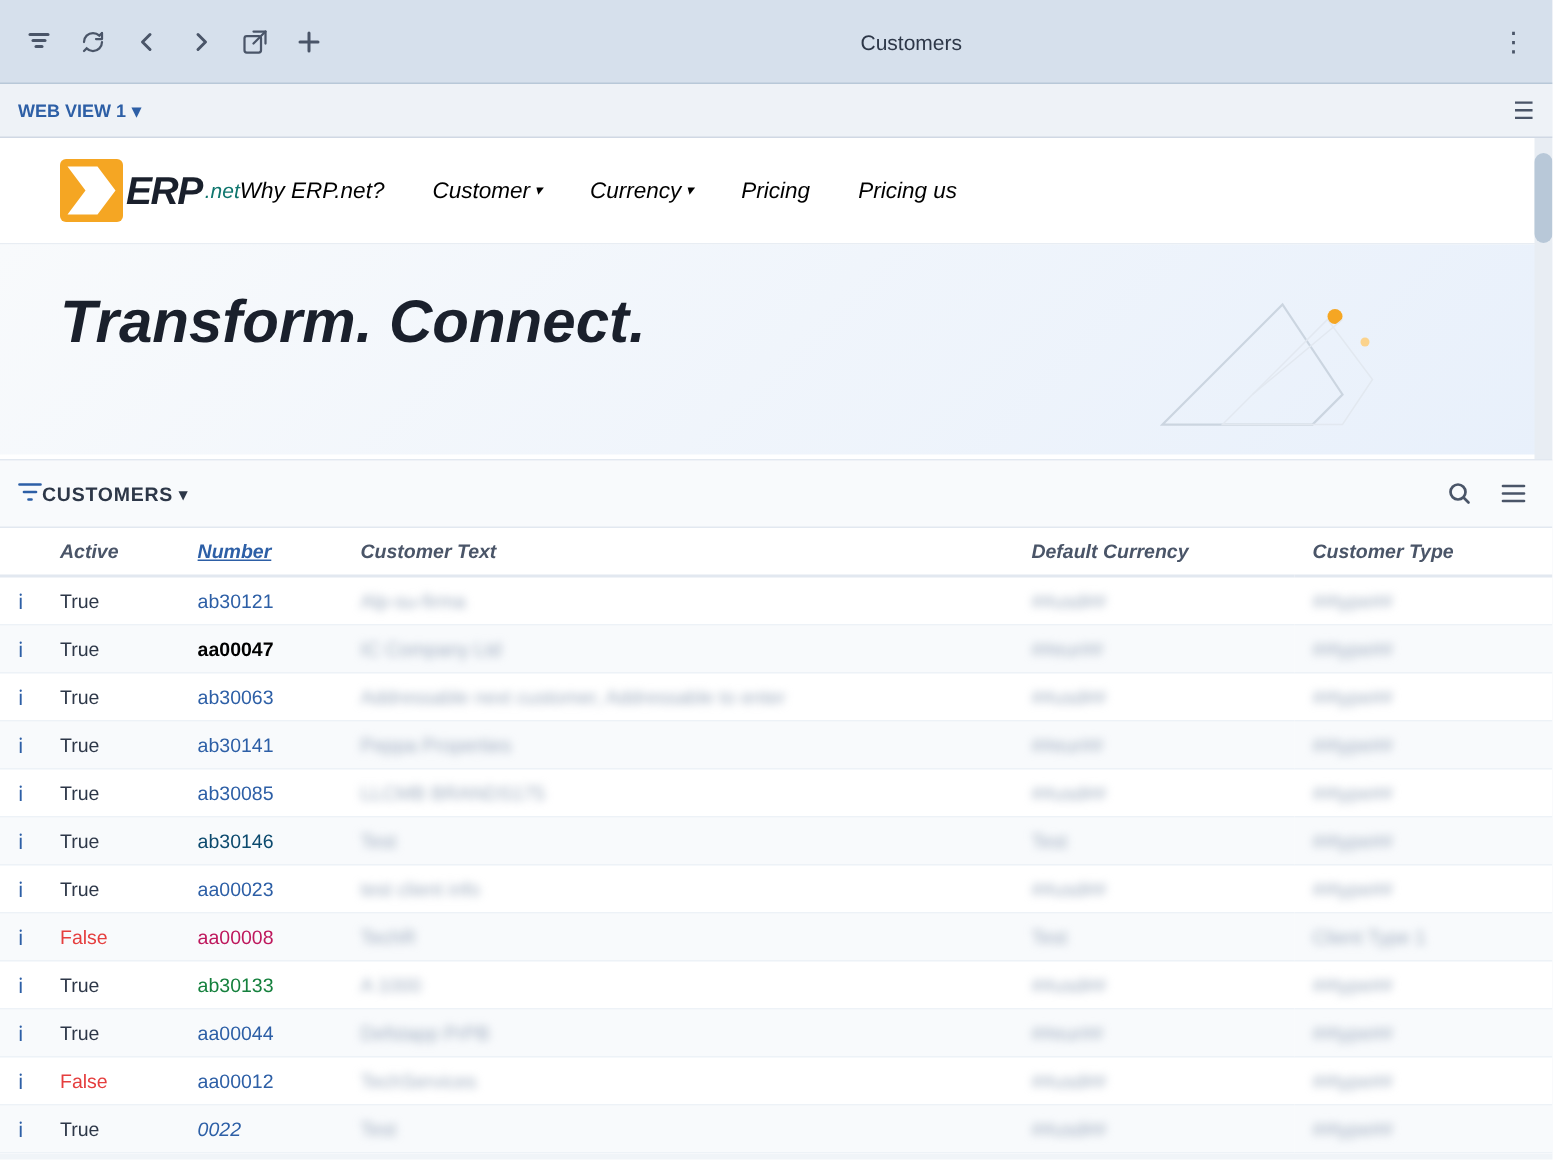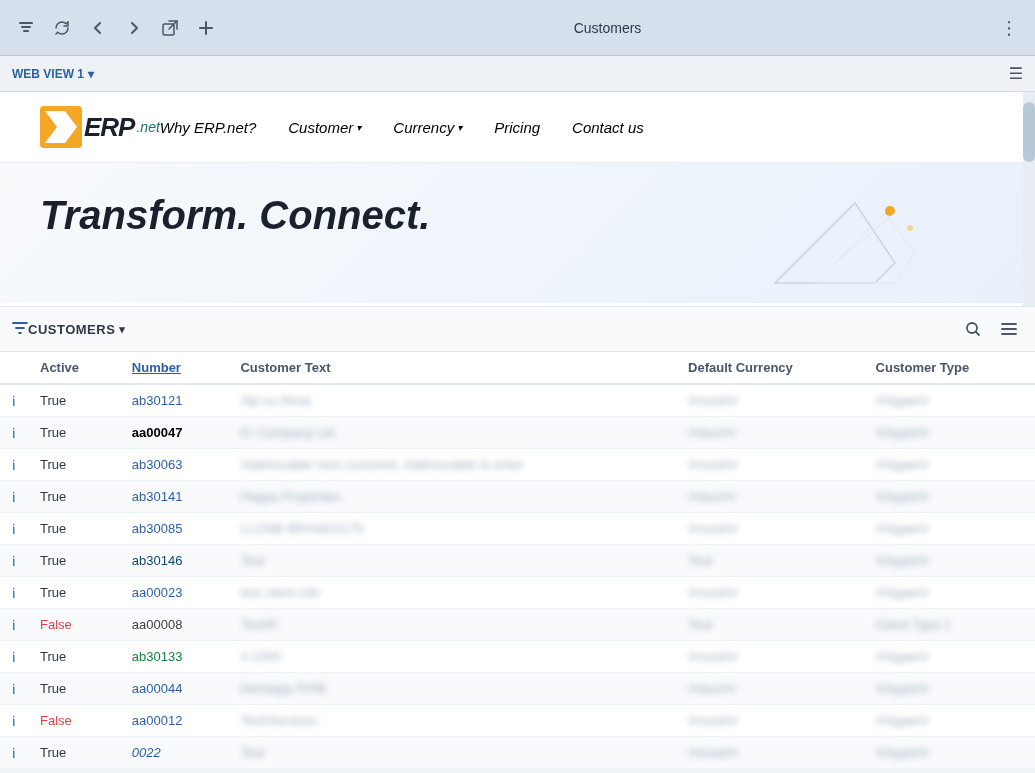--- a/index.html
+++ b/index.html
@@ -180,20 +180,21 @@
       background: white;
       border-bottom: 2px solid #e2e8f0;
     }
     .data-table th {
       padding: 8px 12px;
       text-align: left;
       font-weight: 600;
       color: #4a5568;
       font-size: 13px;
       white-space: nowrap;
+      font-style: italic;
     }
     .data-table th.sortable {
       color: #2d5fa6;
       text-decoration: underline;
       cursor: pointer;
     }
     .data-table tbody tr {
       border-bottom: 1px solid #edf2f7;
     }
     .data-table tbody tr:nth-child(even) {
@@ -305,21 +306,21 @@
         <span class="chevron">▾</span>
       </a>
       <a class="nav-link">
         <span>Currency</span>
         <span class="chevron">▾</span>
       </a>
       <a class="nav-link">
         <span>Pricing</span>
       </a>
       <a class="nav-link">
-        <span>Contact us</span>
+        <span>Pricing us</span>
       </a>
     </div>
   </div>
 
   <div class="hero-area">
     <div class="hero-title">Transform. Connect.</div>
 
     <svg class="hero-shape" viewBox="0 0 200 120" fill="none" xmlns="http://www.w3.org/2000/svg">
       <polygon points="40,100 120,20 160,80 140,100" fill="none" stroke="#cbd5e0" stroke-width="1.5"></polygon>
       <polygon points="80,100 150,30 180,70 160,100" fill="none" stroke="#e2e8f0" stroke-width="1"></polygon>
@@ -425,21 +426,21 @@
       <td><span class="info-icon">ℹ</span></td>
       <td style="color:#2d3748">True</td>
       <td style="color:#2d5fa6; cursor:pointer; font-weight:500;">aa00023</td>
       <td><span class="blurred-text">test client info</span></td>
       <td><span class="blurred-text">##usd##</span></td>
       <td><span class="blurred-text">##type##</span></td>
     </tr>
         <tr>
       <td><span class="info-icon">ℹ</span></td>
       <td style="color:#e53e3e">False</td>
-      <td style="color:#404040; cursor:pointer; font-weight:500;margin-top:48px;">aa00008</td>
+      <td style="color:#be185d; cursor:pointer; font-weight:500;margin-top:48px;">aa00008</td>
       <td><span class="blurred-text">TechR</span></td>
       <td><span class="blurred-text">Test</span></td>
       <td><span class="blurred-text">Client Type 1</span></td>
     </tr>
         <tr>
       <td><span class="info-icon">ℹ</span></td>
       <td style="color:#2d3748">True</td>
       <td style="color:#15803d; cursor:pointer; font-weight:500;">ab30133</td>
       <td><span class="blurred-text">A 1000</span></td>
       <td><span class="blurred-text">##usd##</span></td>

